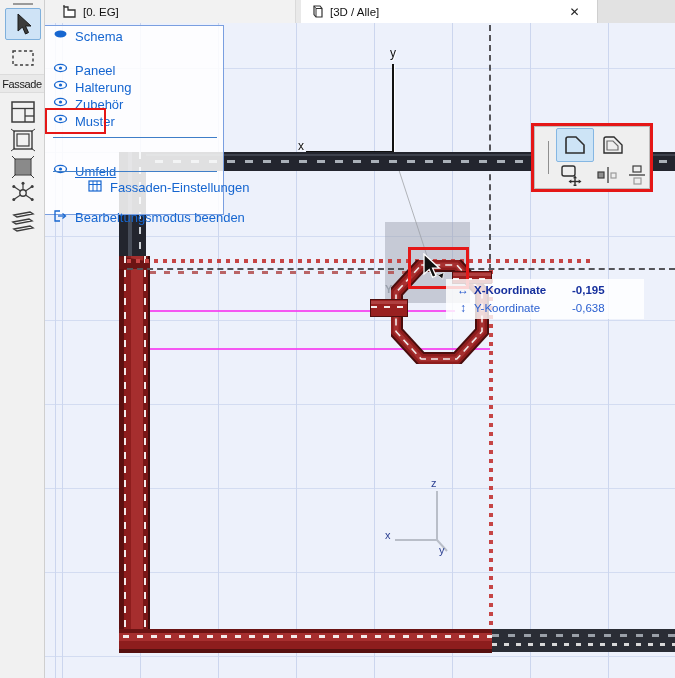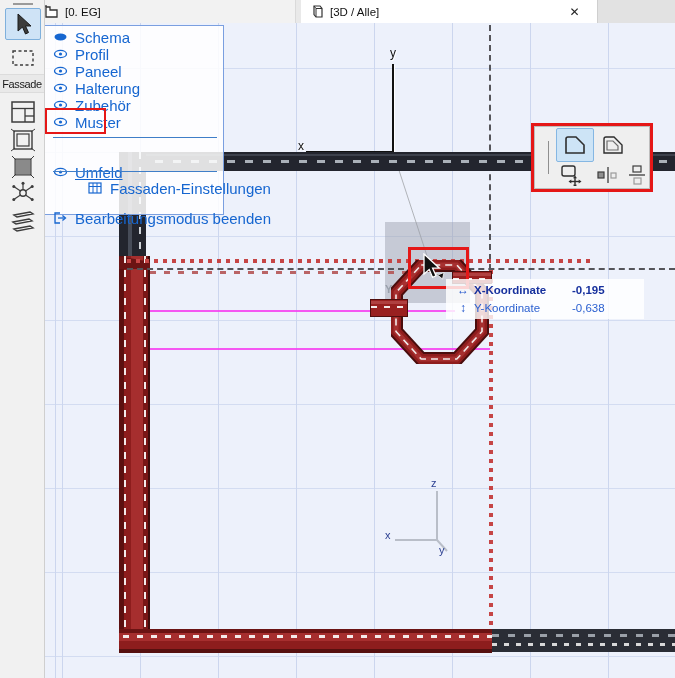--- a/index.html
+++ b/index.html
@@ -11,21 +11,21 @@
   .grip{left:13px;top:3px;width:20px;height:2px;background:#9a9a9a;}
   .tool{left:5px;width:34px;height:30px;display:flex;align-items:center;justify-content:center;border:1px solid transparent;border-radius:2px;}
   .tool.sel{background:#cfe3f6;border-color:#7fb0dc;}
   .tool svg{display:block;}
   .group-label{left:0;top:74px;width:44px;height:17px;background:#e9e9e9;border-top:1px solid #dcdcdc;border-bottom:1px solid #dcdcdc;
     font-size:11px;color:#1a1a1a;display:flex;align-items:center;justify-content:center;letter-spacing:-0.4px;}
 
   
   .tabbar{left:44px;top:0;width:631px;height:23px;background:#e9e9e9;z-index:20;}
   .tab{top:0;height:23px;display:flex;align-items:center;gap:6px;font-size:11.5px;color:#111;}
-  .tab1{left:0;width:252px;background:#f2f2f2;padding-left:0;box-sizing:border-box;border-right:1px solid #dadada;}
+  .tab1{left:0;width:252px;background:#f2f2f2;padding-left:18px;box-sizing:border-box;border-right:1px solid #dadada;}
   .tab2{left:257px;width:297px;background:#ffffff;padding-left:8px;box-sizing:border-box;border-right:1px solid #cfcfcf;}
   .tab-close{position:absolute;right:14px;top:3px;width:17px;height:17px;display:flex;align-items:center;justify-content:center;
     font-size:12px;color:#222;cursor:default;}
   .tab-rest{left:554px;top:0;width:77px;height:23px;background:#e2e2e2;}
 
   
   .grid{left:44px;top:23px;width:631px;height:655px;z-index:0;
     background-image:
       repeating-linear-gradient(90deg, #ccd6ee 0 1px, transparent 1px 78px),
       repeating-linear-gradient(180deg, #d3dcf1 0 1px, transparent 1px 84px);
@@ -97,22 +97,22 @@
   .trow.yr{top:20px;color:#2a5fd0;}
   .trow .val{width:60px;}
 
   
   .mini-line{background:#b9bec8;z-index:2;}
   .mini-label{font-size:11px;color:#2b3f91;z-index:2;}
 
   
   .menu{left:44px;top:25px;width:180px;height:190px;background:rgba(255,255,255,.86);
     border:1px solid #7a9fe0;box-sizing:border-box;z-index:8;}
-  .mitem{position:absolute;left:8px;width:164px;height:16px;display:flex;align-items:center;gap:7px;
-    color:#1666d0;font-size:15px;white-space:nowrap;}
+  .mitem{position:absolute;left:8px;width:164px;height:16px;display:flex;align-items:flex-start;gap:7px;
+    color:#1666d0;font-size:13px;white-space:nowrap;}
   .mitem svg{flex:none;}
   .msep{position:absolute;left:8px;width:164px;height:0;border-top:1px solid #3f7ec8;}
 
   
   .palette{left:531px;top:123px;width:116px;height:63px;border:3px solid #e51717;background:#efefef;
     box-shadow:inset 0 0 0 1px #bdbdbd;z-index:8;box-sizing:content-box;}
   .pp-handle{position:absolute;left:14px;top:15px;width:1px;height:33px;background:#8f8f8f;}
   .pp-btn{position:absolute;display:flex;align-items:center;justify-content:center;border:1px solid transparent;border-radius:2px;}
   .pp-btn.sel{background:#cde4f6;border-color:#85b7e3;}
   .pp-b1{left:22px;top:2px;width:36px;height:32px;}
@@ -209,27 +209,20 @@
   </svg>
   <div class="abs mini-label" style="left:385px;top:529px;">x</div>
   <div class="abs mini-label" style="left:439px;top:544px;">y</div>
 
   <div class="abs menu">
     <div class="mitem" style="top:3px;">
       <svg width="15" height="10">
           <ellipse cx="7.5" cy="5" rx="6" ry="3.4" fill="#1666d0"></ellipse>
         </svg>
       <span>Schema</span>
-    </div>
-    <div class="mitem" style="top:20px;">
-      <svg width="15" height="10">
-          <ellipse cx="7.5" cy="5" rx="6" ry="3.6" fill="none" stroke="#1666d0" stroke-width="1.3"></ellipse>
-          <circle cx="7.5" cy="5" r="1.6" fill="#1666d0"></circle>
-        </svg>
-      <span>Profil</span>
     </div>
     <div class="mitem" style="top:37px;">
       <svg width="15" height="10">
           <ellipse cx="7.5" cy="5" rx="6" ry="3.6" fill="none" stroke="#1666d0" stroke-width="1.3"></ellipse>
           <circle cx="7.5" cy="5" r="1.6" fill="#1666d0"></circle>
         </svg>
       <span>Paneel</span>
     </div>
     <div class="mitem" style="top:54px;">
       <svg width="15" height="10">

